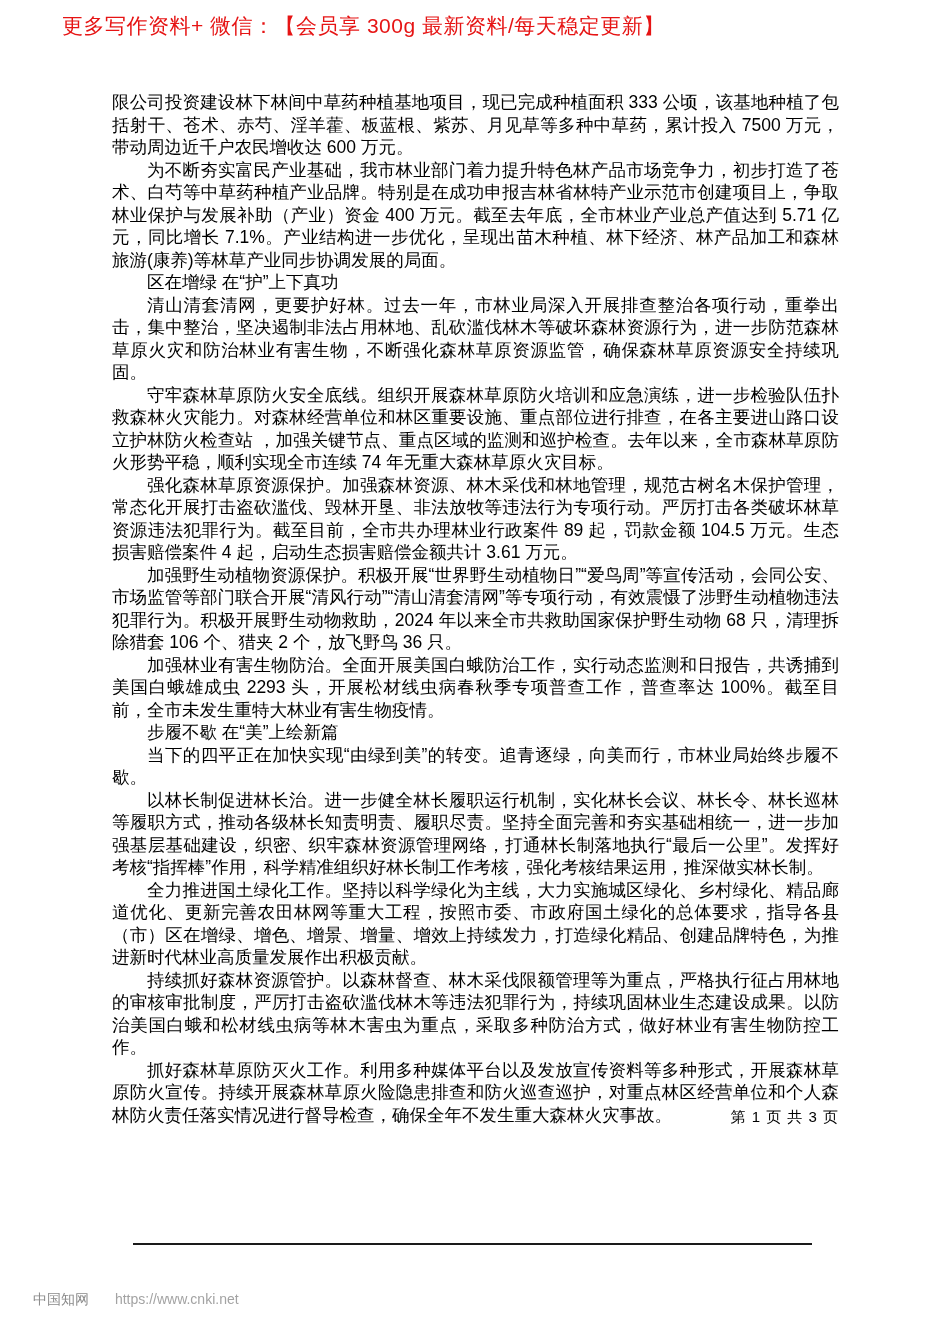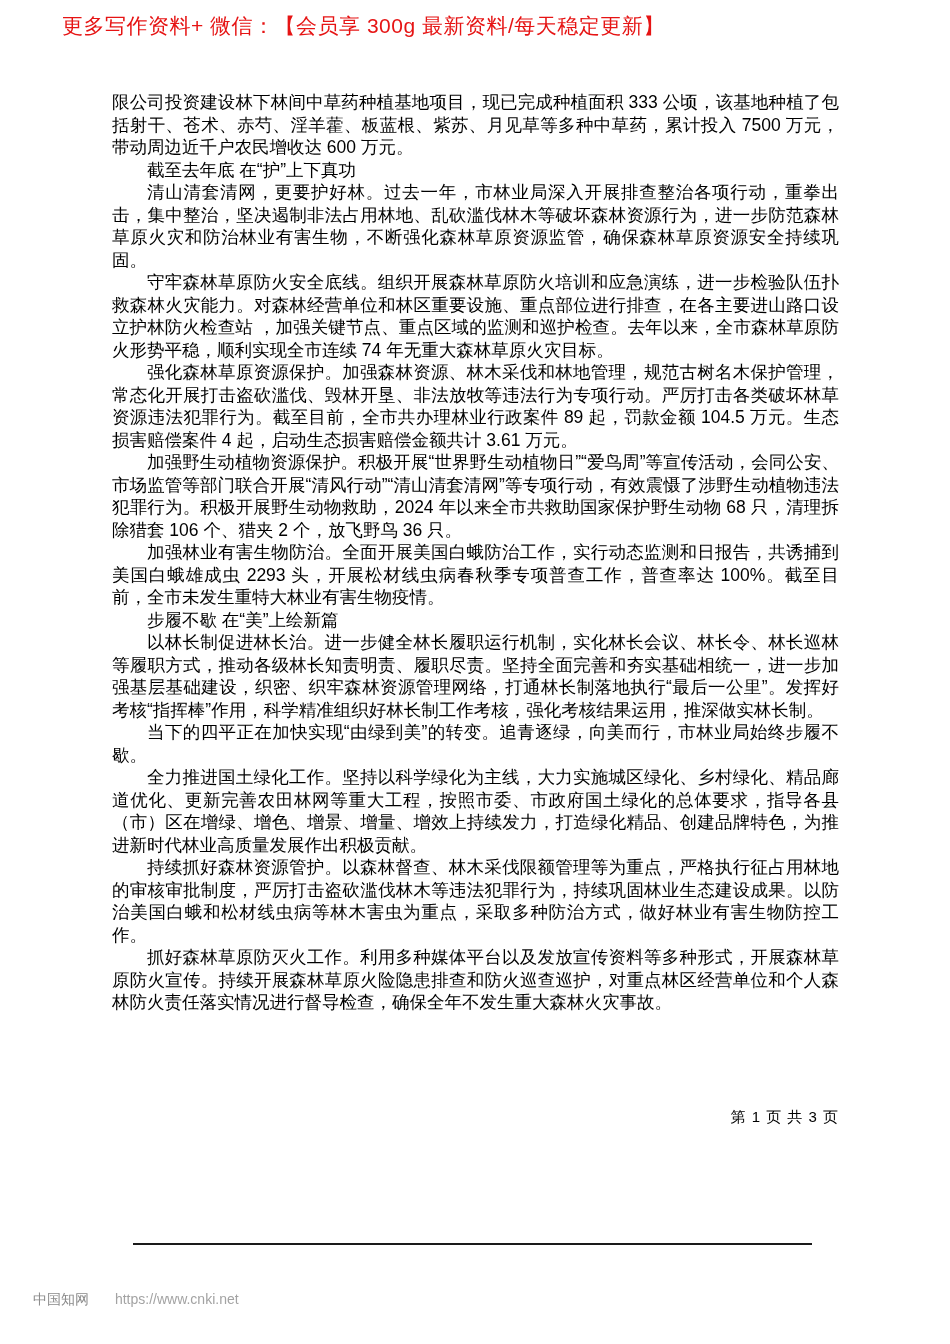--- a/index.html
+++ b/index.html
@@ -80,29 +80,30 @@
   }
 </style>
 </head>
 <body>
 
 <div class="page">
   <div class="promo">更多写作资料+ 微信：【会员享 300g 最新资料/每天稳定更新】</div>
 
   <div class="doc-body">
       <p class="para continuation">限公司投资建设林下林间中草药种植基地项目，现已完成种植面积 333 公顷，该基地种植了包括射干、苍术、赤芍、淫羊藿、板蓝根、紫苏、月见草等多种中草药，累计投入 7500 万元，带动周边近千户农民增收达 600 万元。</p>
-      <p class="para subheading">截至去年底 在“护”上下真功</p>
+      <p class="para body">为不断夯实富民产业基础，我市林业部门着力提升特色林产品市场竞争力，初步打造了苍术、白芍等中草药种植产业品牌。特别是在成功申报吉林省林特产业示范市创建项目上，争取林业保护与发展补助（产业）资金 400 万元。截至去年底，全市林业产业总产值达到 5.71 亿元，同比增长 7.1%。产业结构进一步优化，呈现出苗木种植、林下经济、林产品加工和森林旅游(康养)等林草产业同步协调发展的局面。</p>
+      <p class="para subheading">区在增绿 在“护”上下真功</p>
       <p class="para body">清山清套清网，更要护好林。过去一年，市林业局深入开展排查整治各项行动，重拳出击，集中整治，坚决遏制非法占用林地、乱砍滥伐林木等破坏森林资源行为，进一步防范森林草原火灾和防治林业有害生物，不断强化森林草原资源监管，确保森林草原资源安全持续巩固。</p>
       <p class="para body">守牢森林草原防火安全底线。组织开展森林草原防火培训和应急演练，进一步检验队伍扑救森林火灾能力。对森林经营单位和林区重要设施、重点部位进行排查，在各主要进山路口设立护林防火检查站 ，加强关键节点、重点区域的监测和巡护检查。去年以来，全市森林草原防火形势平稳，顺利实现全市连续 74 年无重大森林草原火灾目标。</p>
       <p class="para body">强化森林草原资源保护。加强森林资源、林木采伐和林地管理，规范古树名木保护管理，常态化开展打击盗砍滥伐、毁林开垦、非法放牧等违法行为专项行动。严厉打击各类破坏林草资源违法犯罪行为。截至目前，全市共办理林业行政案件 89 起，罚款金额 104.5 万元。生态损害赔偿案件 4 起，启动生态损害赔偿金额共计 3.61 万元。</p>
       <p class="para body">加强野生动植物资源保护。积极开展“世界野生动植物日”“爱鸟周”等宣传活动，会同公安、市场监管等部门联合开展“清风行动”“清山清套清网”等专项行动，有效震慑了涉野生动植物违法犯罪行为。积极开展野生动物救助，2024 年以来全市共救助国家保护野生动物 68 只，清理拆除猎套 106 个、猎夹 2 个，放飞野鸟 36 只。</p>
       <p class="para body">加强林业有害生物防治。全面开展美国白蛾防治工作，实行动态监测和日报告，共诱捕到美国白蛾雄成虫 2293 头，开展松材线虫病春秋季专项普查工作，普查率达 100%。截至目前，全市未发生重特大林业有害生物疫情。</p>
       <p class="para subheading">步履不歇 在“美”上绘新篇</p>
+      <p class="para body">当下的四平正在加快实现“由绿到美”的转变。追青逐绿，向美而行，市林业局始终步履不歇。</p>
       <p class="para body">以林长制促进林长治。进一步健全林长履职运行机制，实化林长会议、林长令、林长巡林等履职方式，推动各级林长知责明责、履职尽责。坚持全面完善和夯实基础相统一，进一步加强基层基础建设，织密、织牢森林资源管理网络，打通林长制落地执行“最后一公里”。发挥好考核“指挥棒”作用，科学精准组织好林长制工作考核，强化考核结果运用，推深做实林长制。</p>
-      <p class="para body">当下的四平正在加快实现“由绿到美”的转变。追青逐绿，向美而行，市林业局始终步履不歇。</p>
       <p class="para body">全力推进国土绿化工作。坚持以科学绿化为主线，大力实施城区绿化、乡村绿化、精品廊道优化、更新完善农田林网等重大工程，按照市委、市政府国土绿化的总体要求，指导各县（市）区在增绿、增色、增景、增量、增效上持续发力，打造绿化精品、创建品牌特色，为推进新时代林业高质量发展作出积极贡献。</p>
       <p class="para body">持续抓好森林资源管护。以森林督查、林木采伐限额管理等为重点，严格执行征占用林地的审核审批制度，严厉打击盗砍滥伐林木等违法犯罪行为，持续巩固林业生态建设成果。以防治美国白蛾和松材线虫病等林木害虫为重点，采取多种防治方式，做好林业有害生物防控工作。</p>
       <p class="para body">抓好森林草原防灭火工作。利用多种媒体平台以及发放宣传资料等多种形式，开展森林草原防火宣传。持续开展森林草原火险隐患排查和防火巡查巡护，对重点林区经营单位和个人森林防火责任落实情况进行督导检查，确保全年不发生重大森林火灾事故。</p>
     </div>
 
   <div class="page-number">第 1 页 共 3 页</div>
 
   <div class="divider"></div>
 
   <div class="footer">

